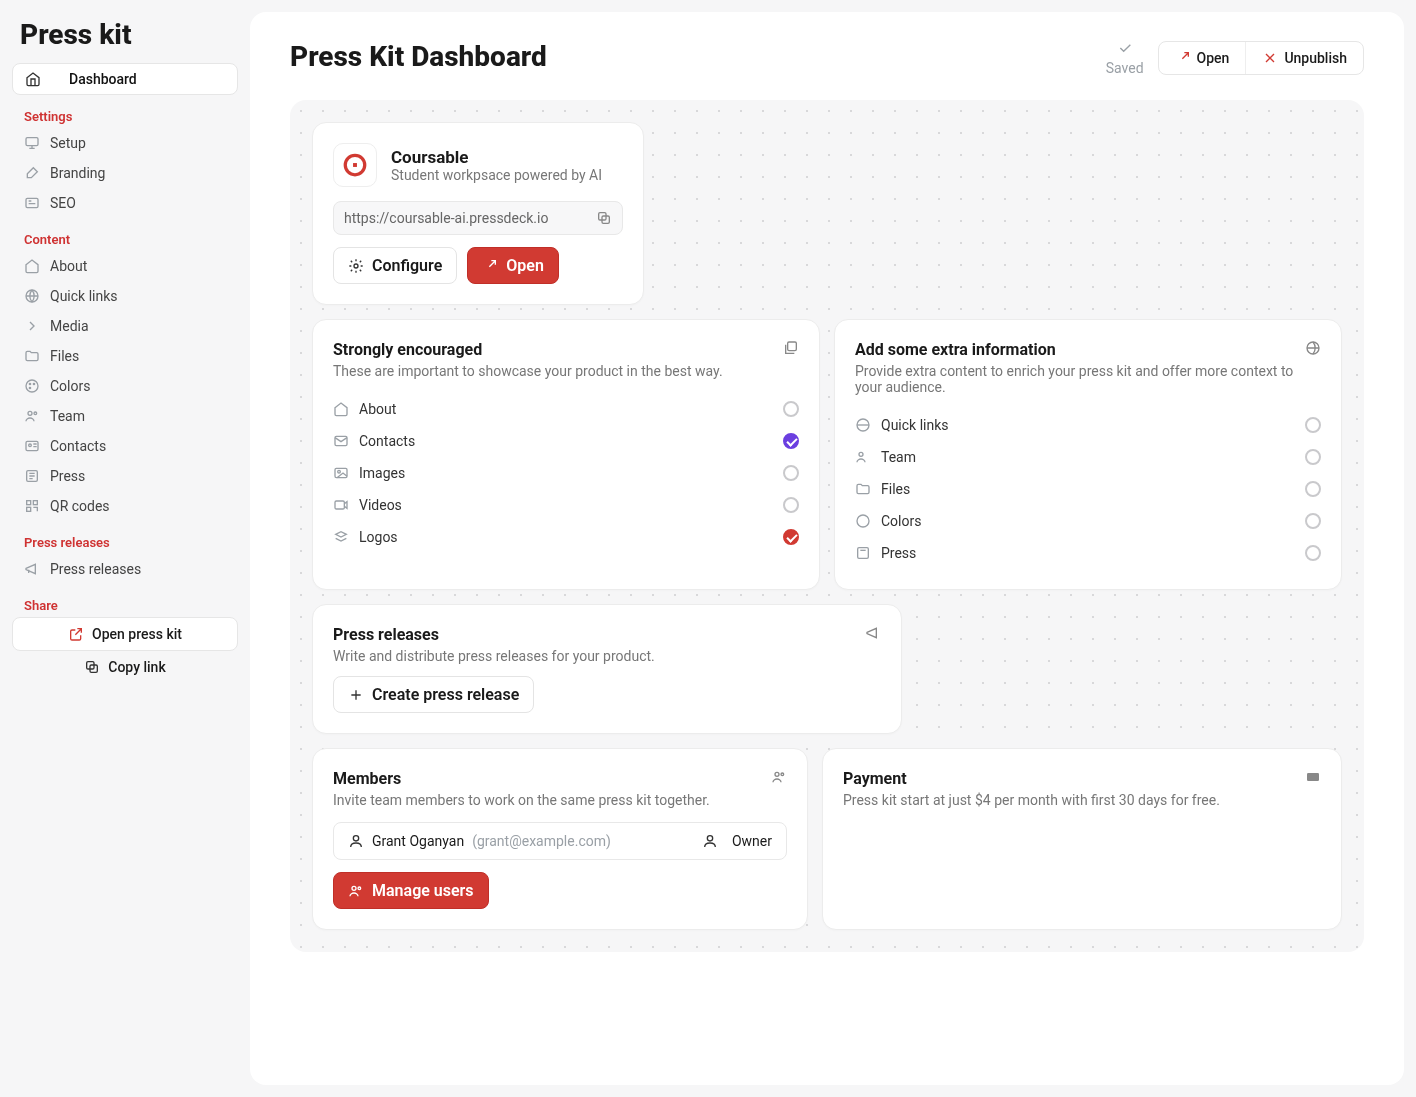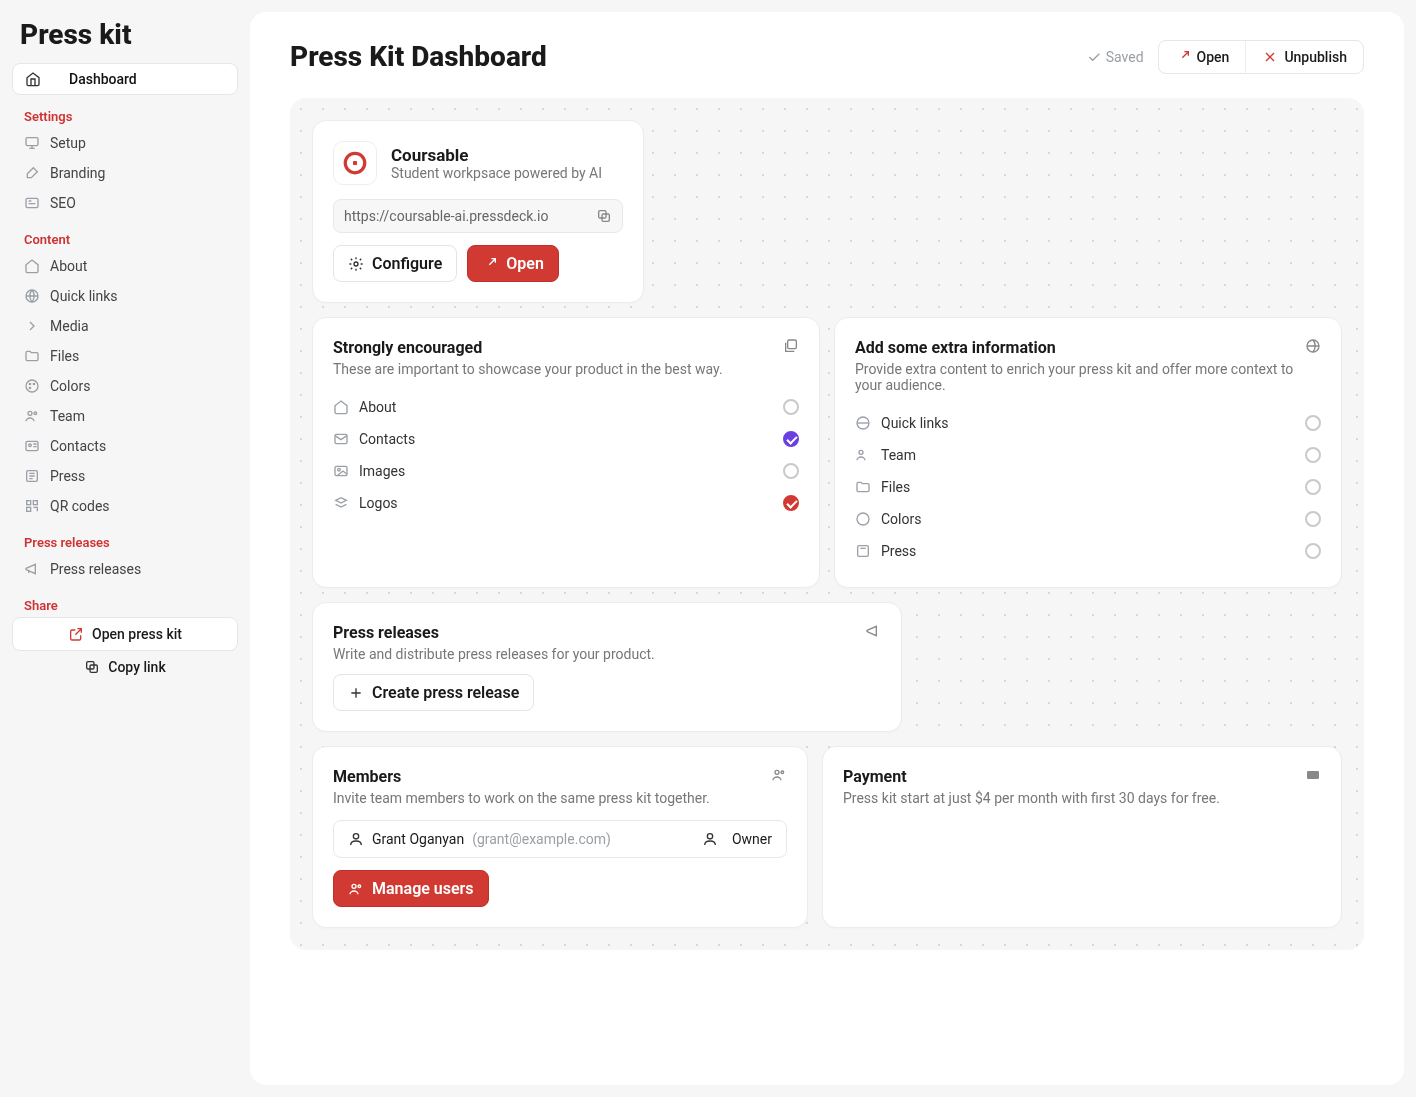--- a/index.html
+++ b/index.html
@@ -70,21 +70,21 @@
     padding: 8px;
     cursor: pointer;
     font-weight: 500;
   }
   .icon { width: 16px; height: 16px; display:inline-flex; align-items:center; justify-content:center; flex-shrink:0; }
   .icon svg { width: 100%; height: 100%; }
   .muted { color: #9aa0a6; }
   .header-row { display: flex; justify-content: space-between; margin-bottom: 24px; }
   .page-title { font-size: 28px; font-weight: 800; }
   .header-actions { display: flex; align-items: center; gap: 14px; }
-  .saved { color: #9aa0a6; font-size: 14px; display:flex; align-items:center; gap:4px; }
+  .saved { color: #9aa0a6; font-size: 14px; display:flex; align-items:center; gap:4px;flex-direction:column; }
   .btn-group { display:flex; background:#fff; border:1px solid #e6e6e6; border-radius:8px; overflow:hidden; }
   .btn-group .hbtn { padding:8px 16px; display:flex; align-items:center; gap:6px; cursor:pointer; font-weight:500;}
   .btn-group .hbtn + .hbtn { border-left:1px solid #eee; }
   .dashboard-area {
     background: #f6f6f7;
     border-radius: 16px;
     padding: 22px;
     background-image: radial-gradient(#d8d8da 1px, transparent 1px);
     background-size: 22px 22px;
   }
@@ -435,20 +435,32 @@
                     </svg>
                   </span>
                   <span>Images</span>
                 </div>
               <div class="circle"></div>
             </div>
             <div class="todo-item">
               <div class="todo-left">
                   <span class="icon muted">
                     <svg viewBox="0 0 24 24" fill="none" stroke="#9aa0a6" stroke-width="2">
+                      <rect x="3" y="6" width="14" height="12" rx="2"></rect>
+                      <path d="M17 10l4-3v10l-4-3"></path>
+                    </svg>
+                  </span>
+                  <span>Videos</span>
+                </div>
+              <div class="circle"></div>
+            </div>
+            <div class="todo-item">
+              <div class="todo-left">
+                  <span class="icon muted">
+                    <svg viewBox="0 0 24 24" fill="none" stroke="#9aa0a6" stroke-width="2">
                       <path d="M4 8l8-4 8 4-8 4z"></path>
                       <path d="M4 14l8 4 8-4"></path>
                     </svg>
                   </span>
                   <span>Logos</span>
                 </div>
               <div class="circle done-red"></div>
             </div>
           </div>
         </div>

